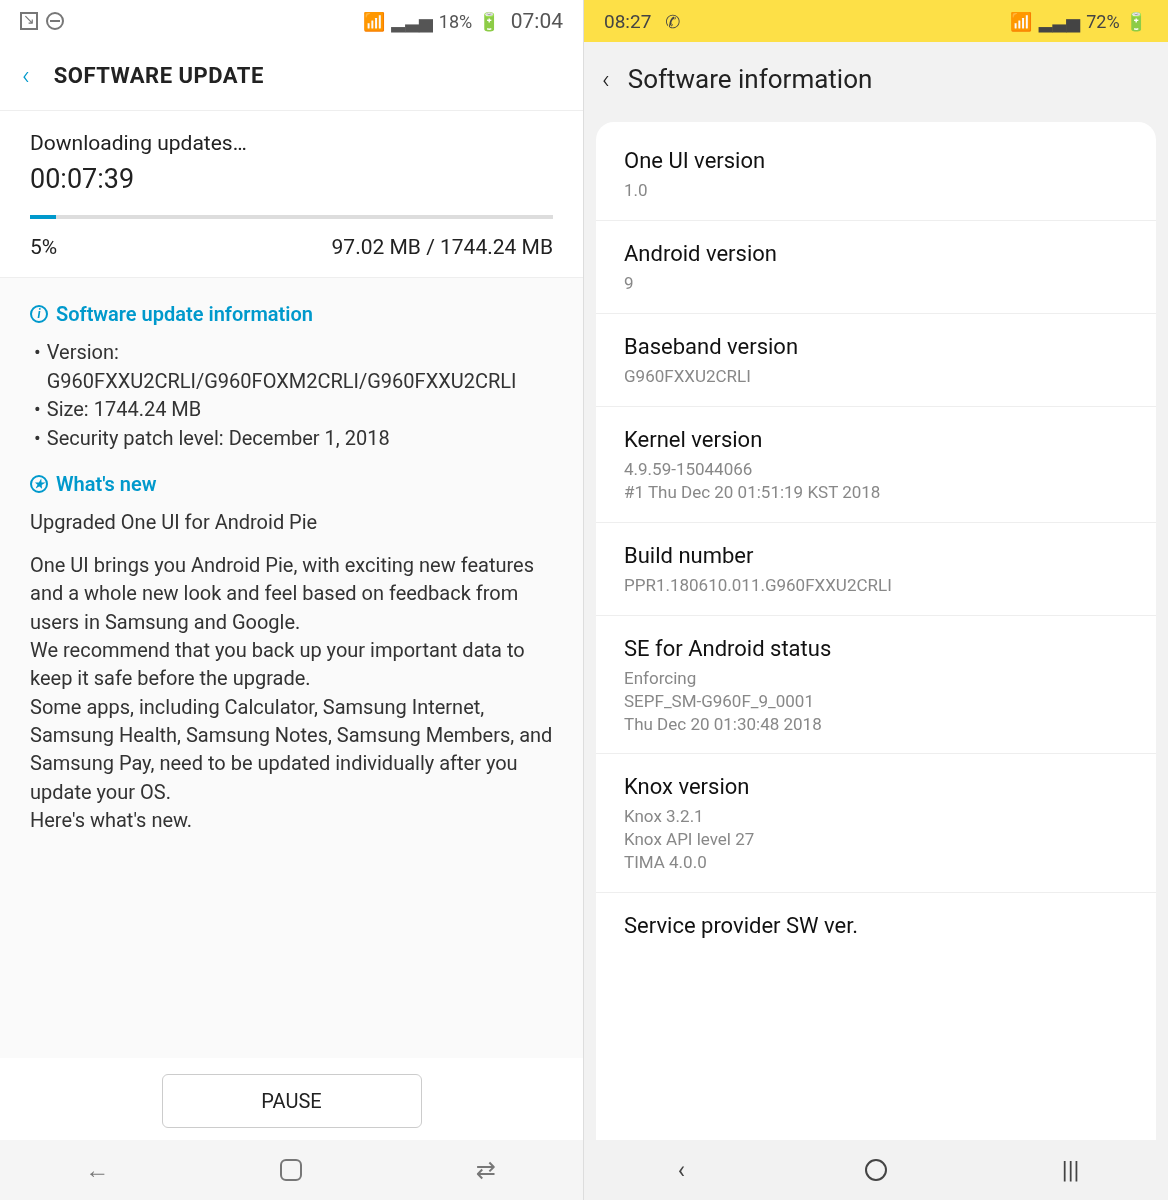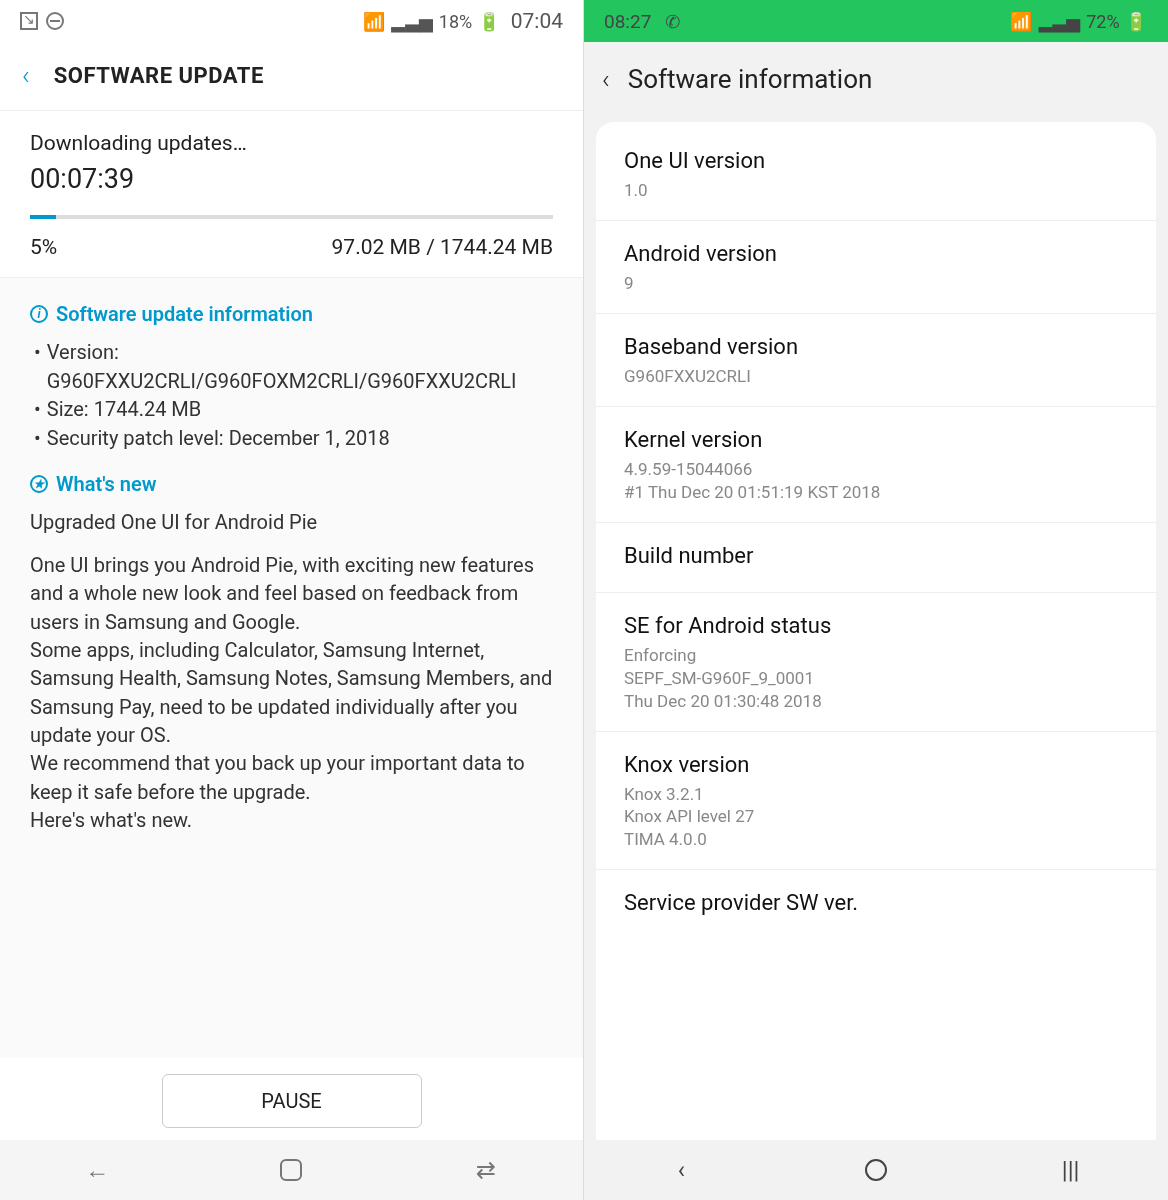--- a/index.html
+++ b/index.html
@@ -25,21 +25,21 @@
 .status-bar {
   height: 42px;
   display: flex;
   align-items: center;
   justify-content: space-between;
   padding: 0 20px;
   font-size: 18px;
   color: #555;
   background: #fff;
 }
-.phone.right .status-bar { background: #22c55e; color: #444; }
+.phone.right .status-bar { background: #fde047; color: #444; }
 .status-left { display: flex; align-items: center; gap: 8px; }
 .status-right { display: flex; align-items: center; gap: 6px; font-size: 18px; }
 .status-right .time { margin-left: 4px; font-size: 21px; }
 .icon-sq { width:18px; height:18px; border:2px solid #777; display:inline-block; position:relative; }
 .icon-sq::after { content:'↘'; position:absolute; top:-3px; left:1px; font-size:14px; color:#777;}
 .icon-dnd { width:18px; height:18px; border:2px solid #777; border-radius:50%; display:inline-block; position:relative; }
 .icon-dnd::after { content:''; position:absolute; top:6px; left:2px; width:10px; height:2px; background:#777; }
 
 
 .header {
@@ -224,22 +224,22 @@
           </div>
       </div>
 
       <div class="sec-title whats-new">
         <span class="sec-ic">★</span>
         <span>What's new</span>
       </div>
       <div class="wn-body">
         <div style="margin-bottom:14px;">Upgraded One UI for Android Pie</div>
         <div>One UI brings you Android Pie, with exciting new features and a whole new look and feel based on feedback from users in Samsung and Google.</div>
+        <div>We recommend that you back up your important data to keep it safe before the upgrade.</div>
         <div>Some apps, including Calculator, Samsung Internet, Samsung Health, Samsung Notes, Samsung Members, and Samsung Pay, need to be updated individually after you update your OS.</div>
-        <div>We recommend that you back up your important data to keep it safe before the upgrade.</div>
         <div>Here's what's new.</div>
       </div>
     </div>
 
     <div class="pause-area">
       <div class="pause-btn">PAUSE</div>
     </div>
   </div>
 
   <div class="navbar">
@@ -285,20 +285,21 @@
     </div>
     <div class="info-row">
       <div class="info-label">Kernel version</div>
       <div class="info-value">
         <div>4.9.59-15044066</div>
         <div>#1 Thu Dec 20 01:51:19 KST 2018</div>
       </div>
     </div>
     <div class="info-row">
       <div class="info-label">Build number</div>
+      <div class="info-value">PPR1.180610.011.G960FXXU2CRLI</div>
     </div>
     <div class="info-row">
       <div class="info-label">SE for Android status</div>
       <div class="info-value">
         <div>Enforcing</div>
         <div>SEPF_SM-G960F_9_0001</div>
         <div>Thu Dec 20 01:30:48 2018</div>
       </div>
     </div>
     <div class="info-row">

